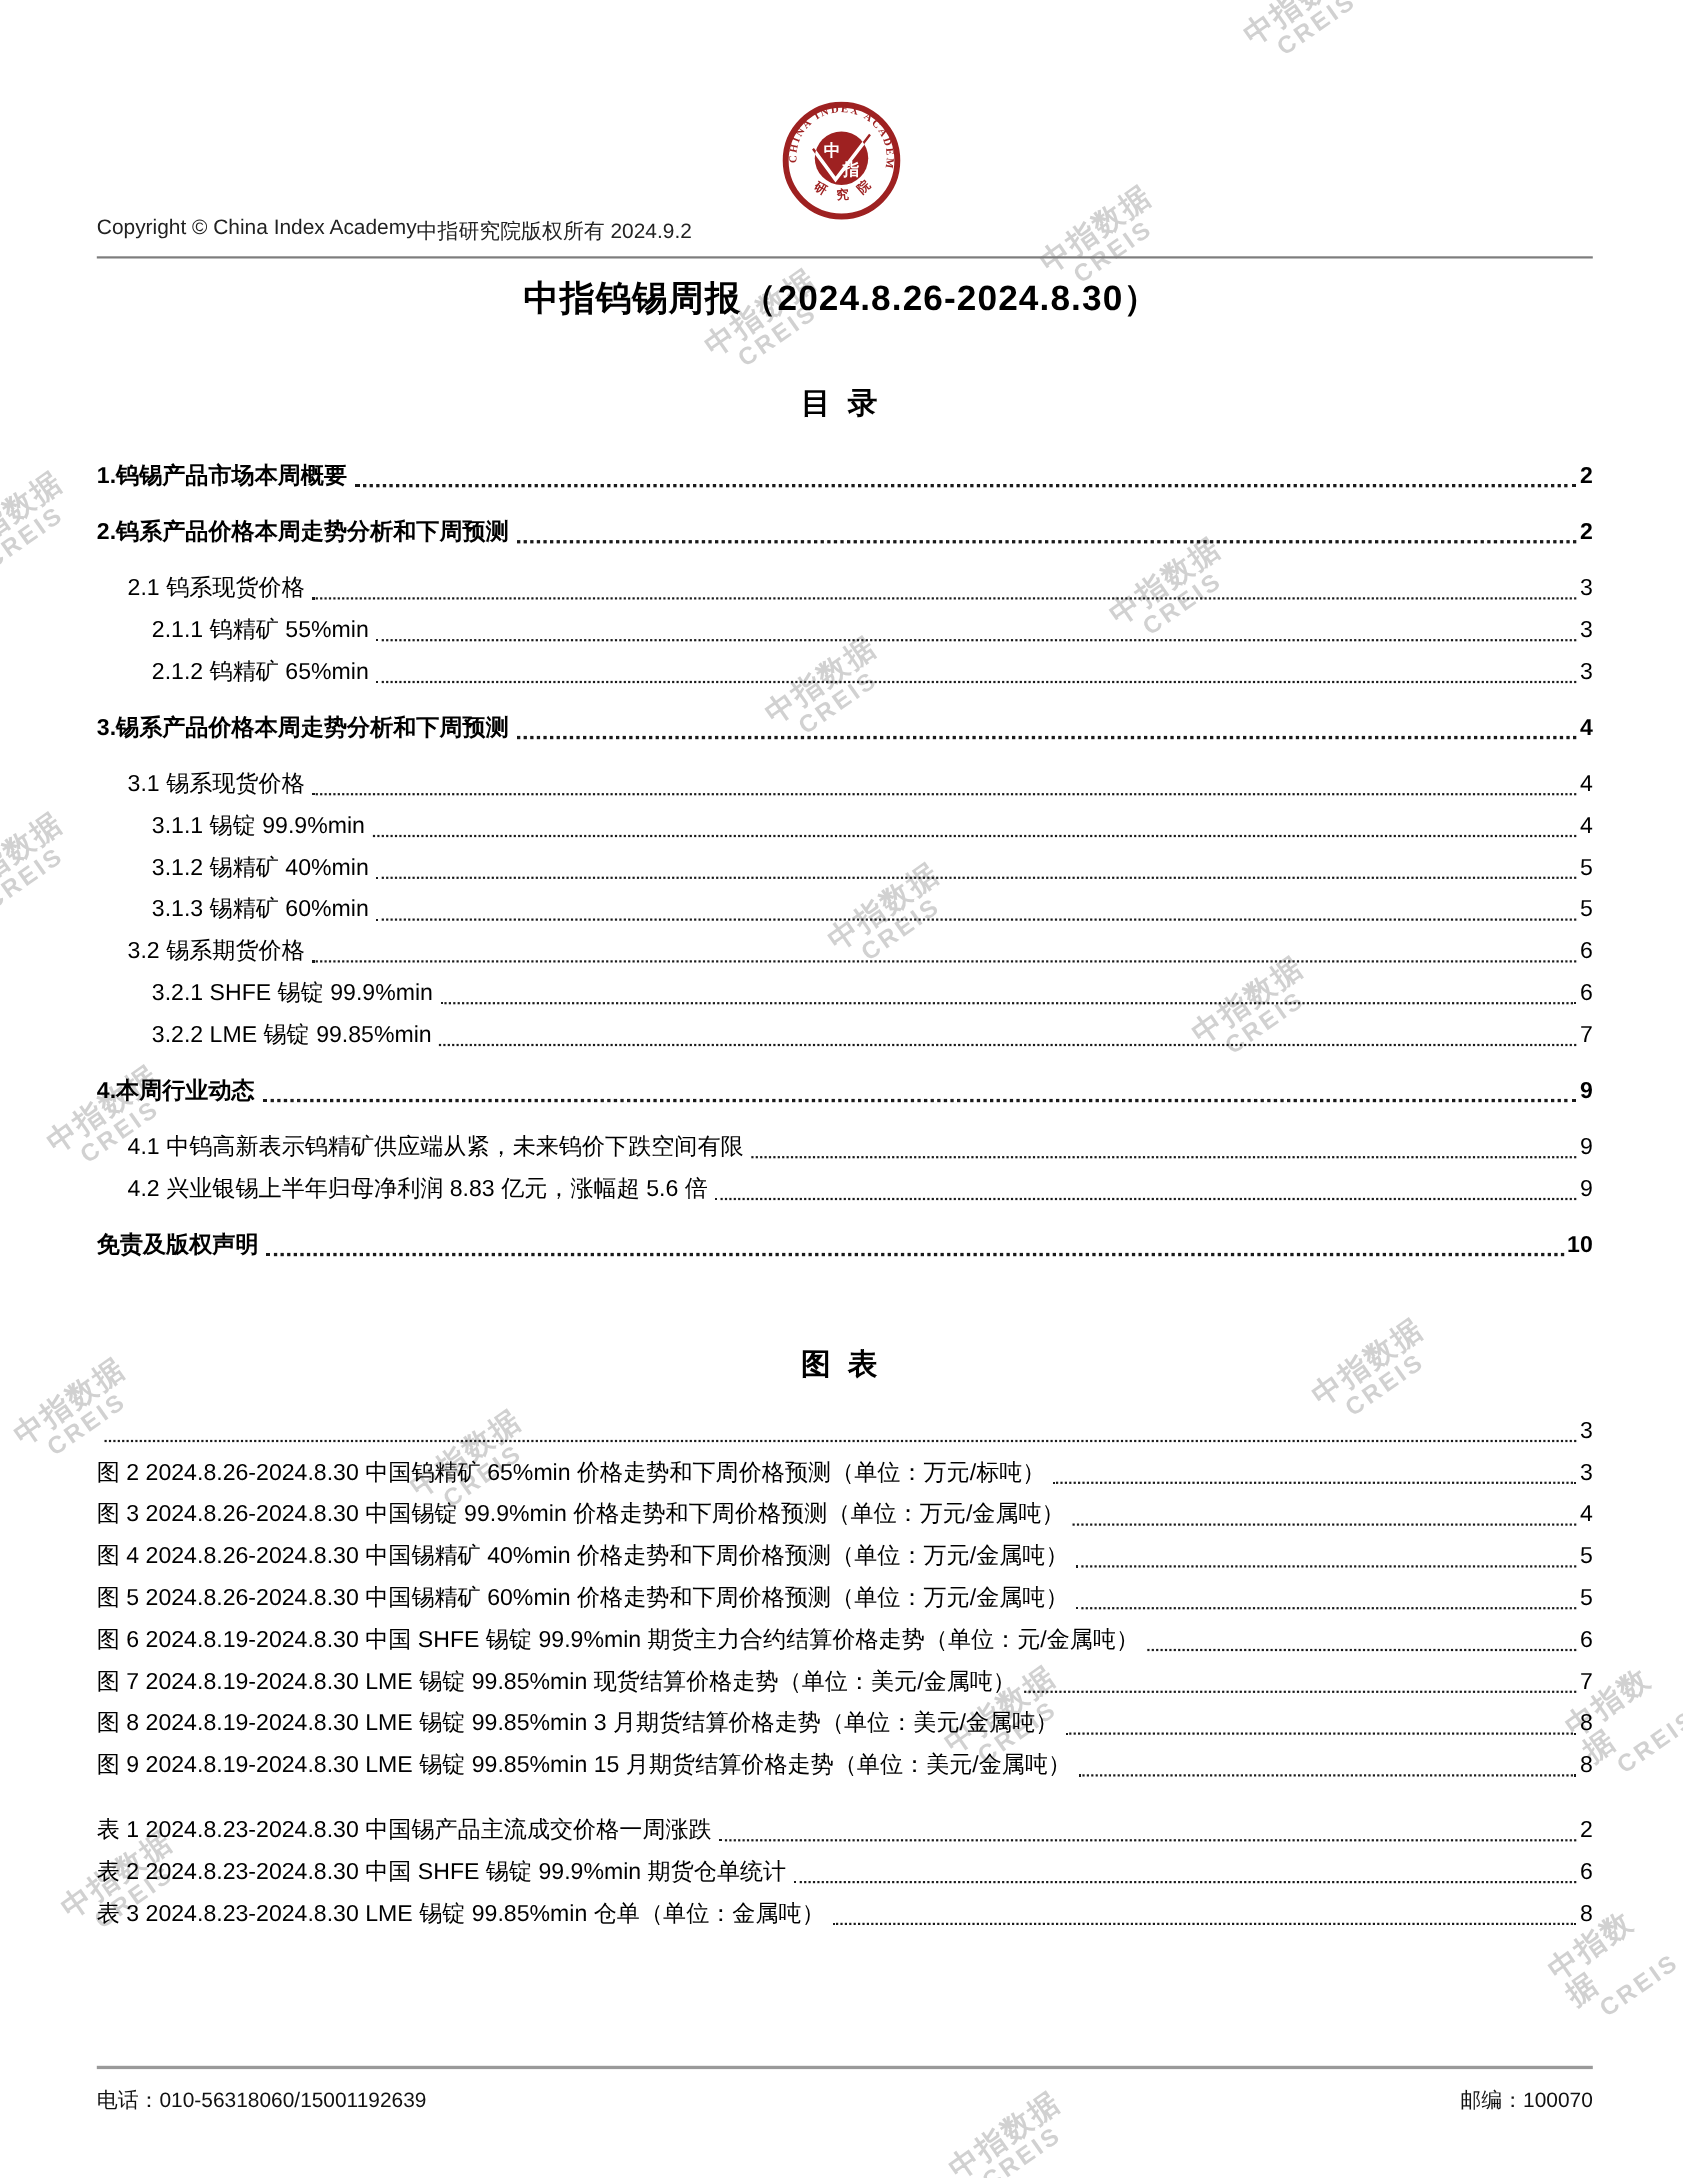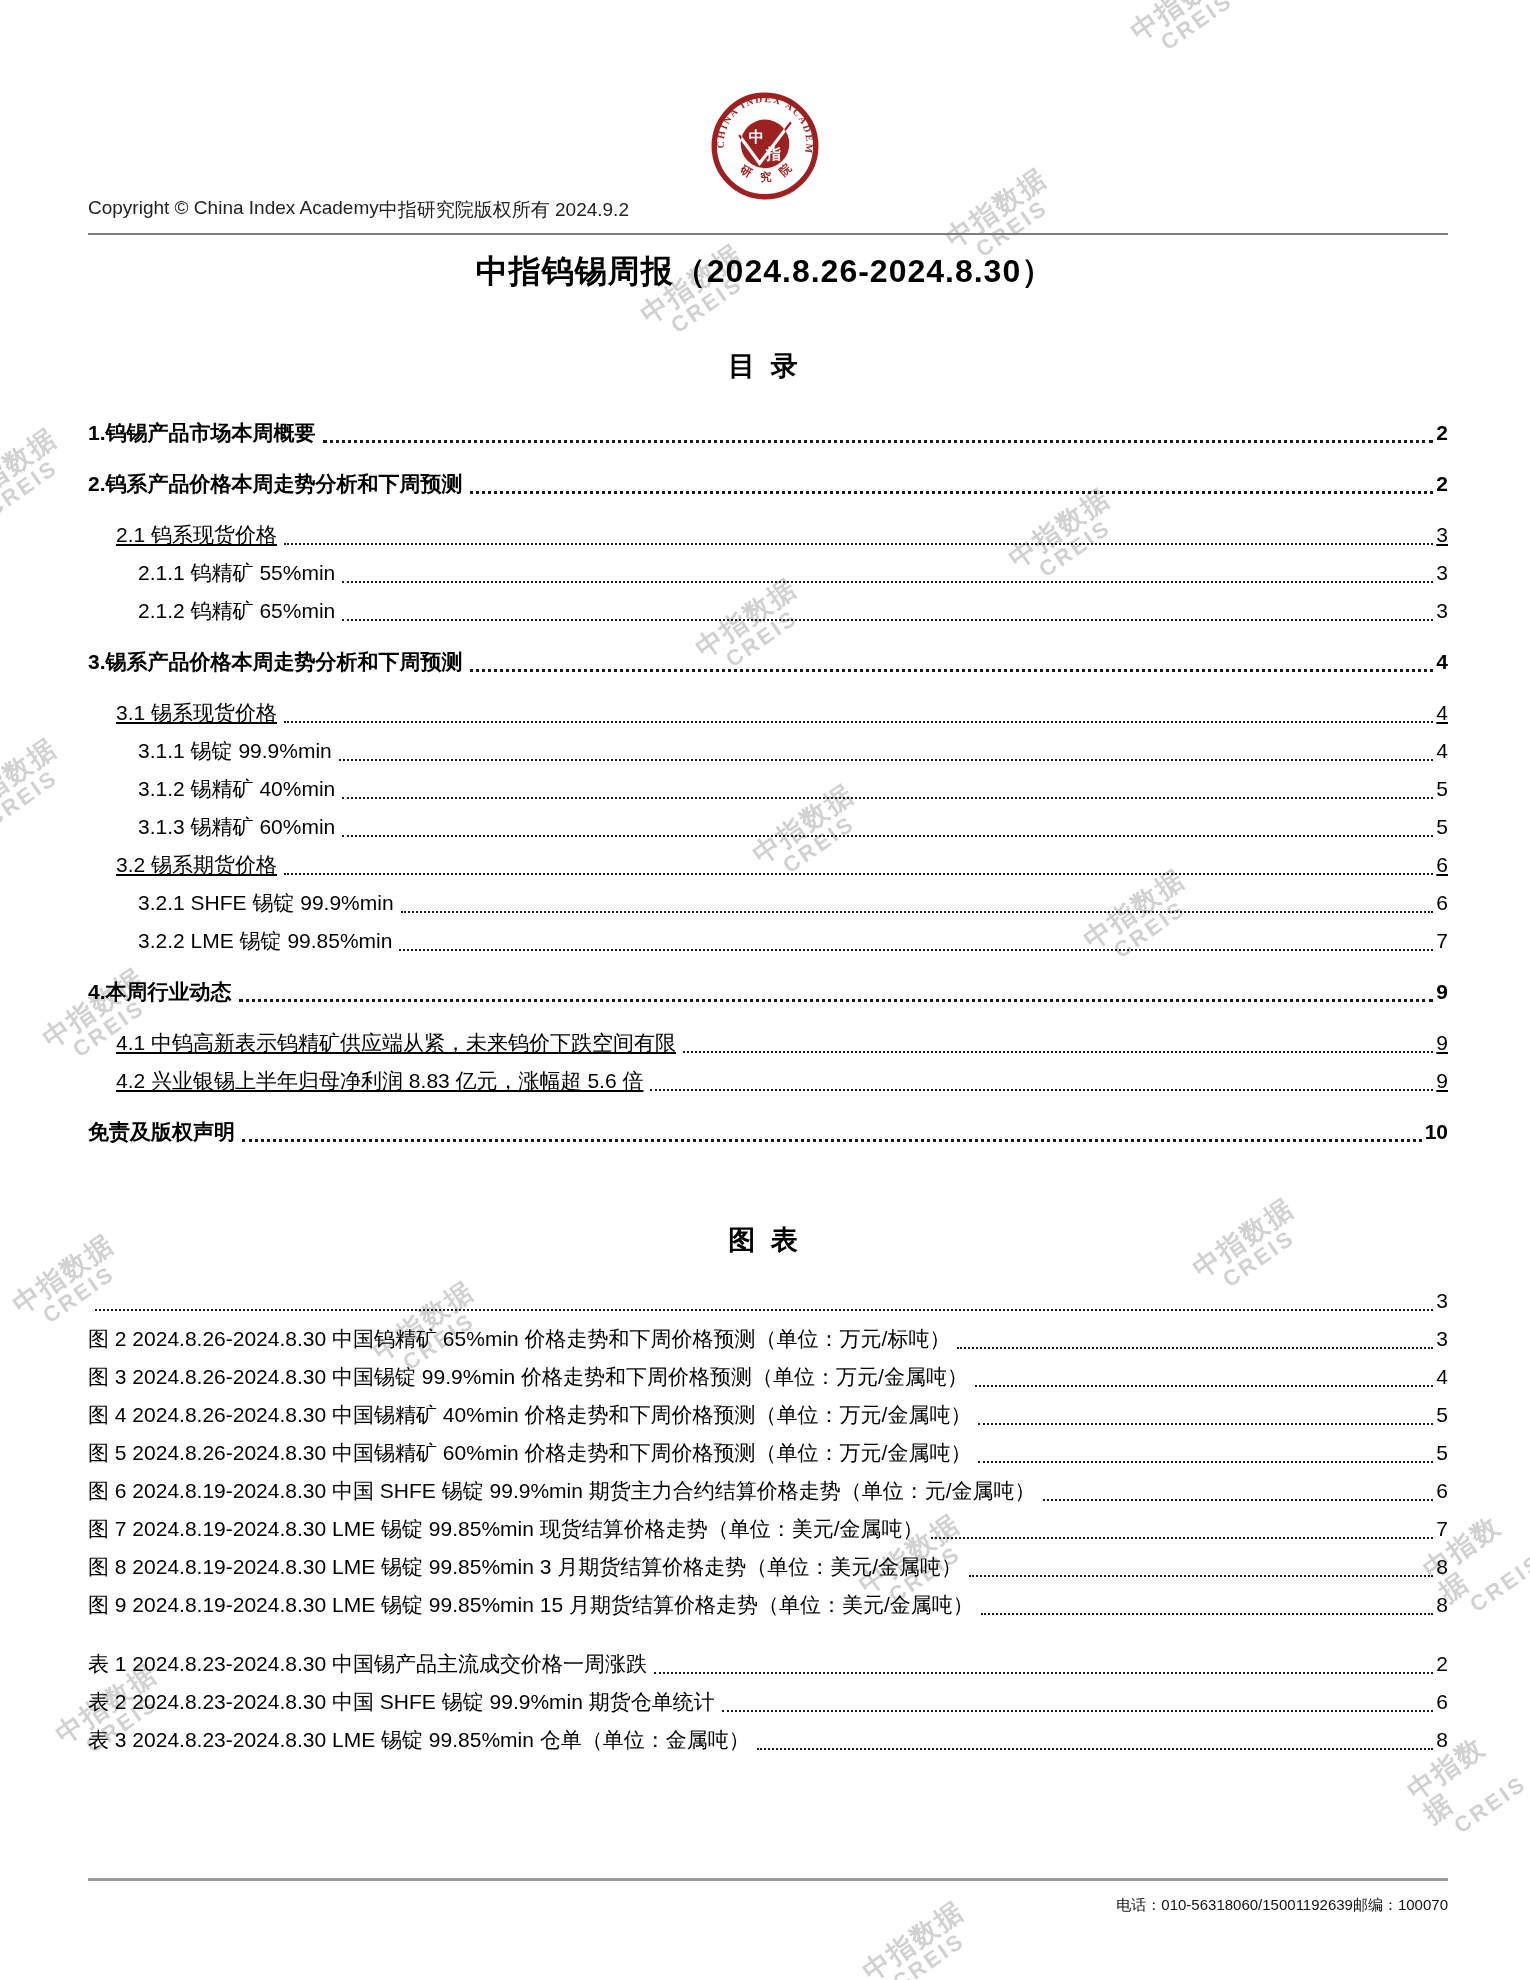--- a/index.html
+++ b/index.html
@@ -27,30 +27,30 @@
   #figures-heading{top:1222px;}
   
   .list{position:absolute;left:88px;width:1360px;}
   #toc-list{top:414px;}
   #figure-list{top:1282px;}
   #table-list{top:1645px;}
   .row{display:flex;align-items:flex-start;height:38px;line-height:38px;
        font-size:21px;color:#000;white-space:nowrap;}
   .row.gap{margin-top:13px;}
   .row.b{font-weight:700;}
-  .row.lv2{padding-left:28px;text-decoration:underline;}
+  .row.lv2{padding-left:28px;}
   .row.lv3{padding-left:50px;}
   .leader{flex:1 1 auto;align-self:flex-end;height:0;margin:0 3px 9px 7px;
           border-bottom:2px dotted #1a1a1a;}
   .row.b .leader{border-bottom-width:3px;}
   .pagenum{flex:0 0 auto;}
   
   .ftr-line{position:absolute;top:1878px;left:88px;width:1360px;border-top:3px solid #9a9a9a;}
   .ftr-row{position:absolute;top:1896px;left:88px;width:1360px;display:flex;
-           justify-content:flex-end;font-size:15px;color:#111;}
+           justify-content:space-between;font-size:19px;color:#111;}
 </style>
 </head>
 <body>
 
 <div class="page">
 
   <div id="wm-layer">
       <div class="wm" style="left: 1130px; top: -15px; color: rgb(201, 201, 201);">
         <div class="l1">中指数据</div>
         <div class="l2">CREIS</div>

